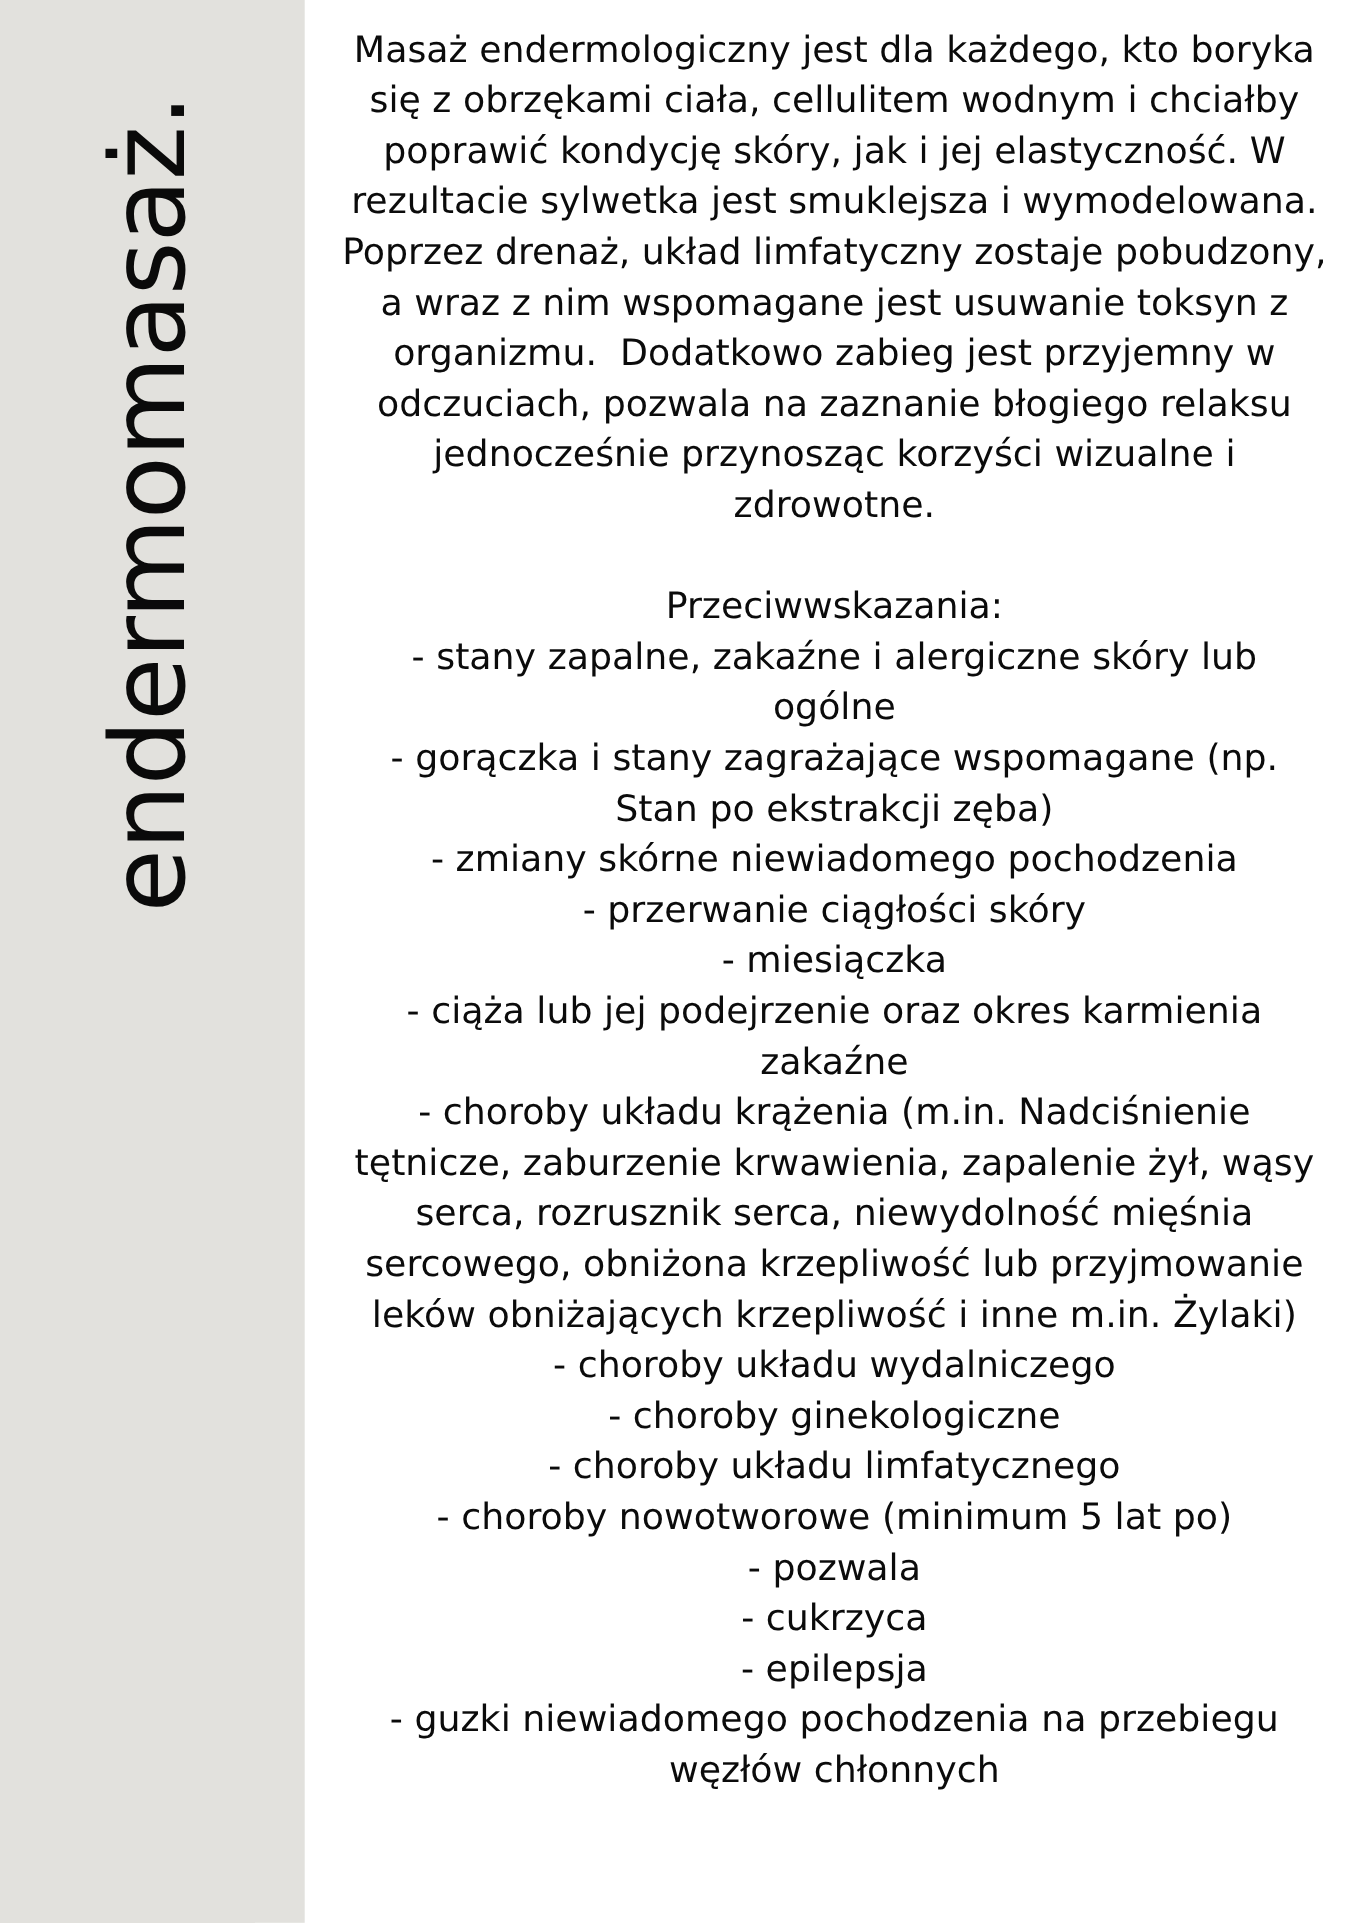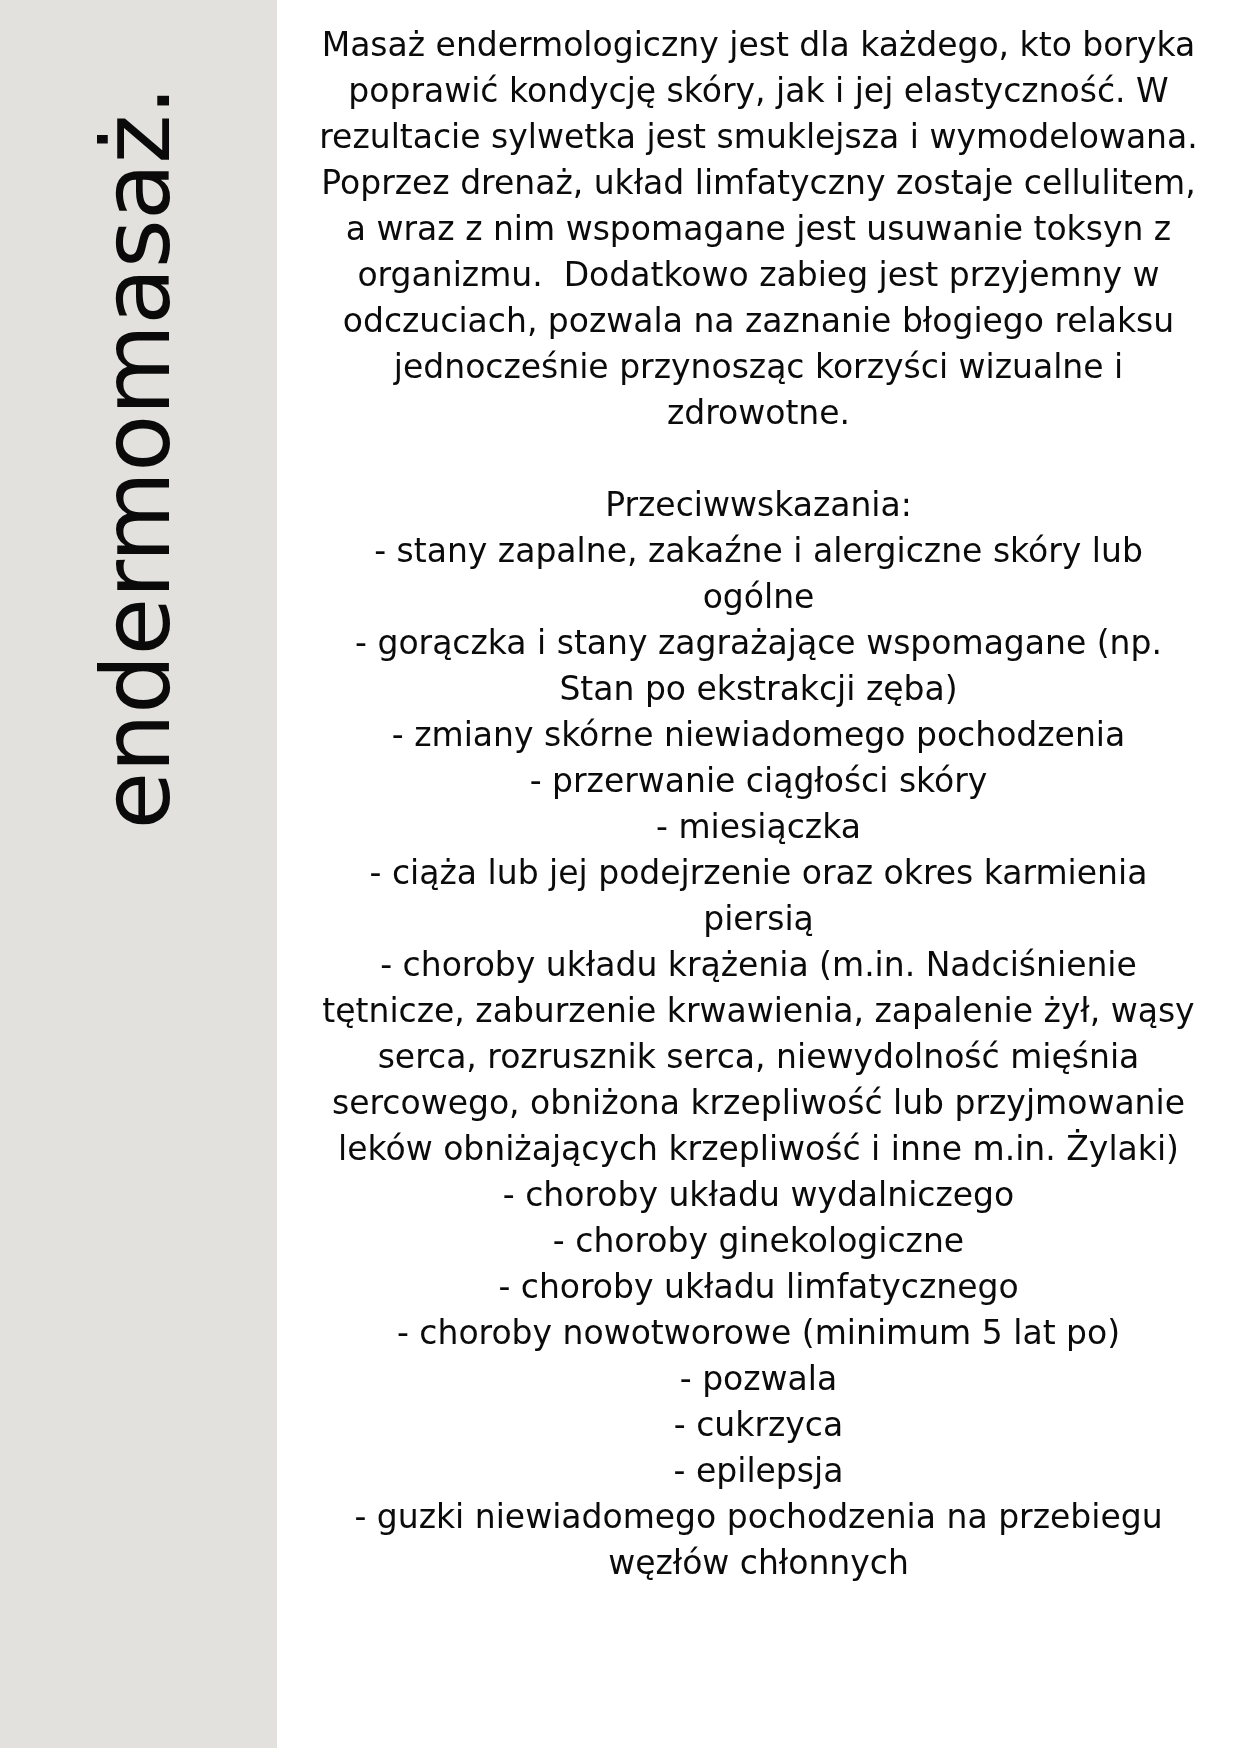--- a/index.html
+++ b/index.html
@@ -51,41 +51,42 @@
 </head>
 <body>
 
 <aside class="sidebar">
   <div class="sidebar-title">endermomasaż.</div>
 </aside>
 
 <main class="content">
   <div id="intro">
       <div class="line">Masaż endermologiczny jest dla każdego, kto boryka</div>
+      <div class="line">się z obrzękami ciała, cellulitem wodnym i chciałby</div>
       <div class="line">poprawić kondycję skóry, jak i jej elastyczność. W</div>
       <div class="line">rezultacie sylwetka jest smuklejsza i wymodelowana.</div>
-      <div class="line">Poprzez drenaż, układ limfatyczny zostaje cellulitem,</div>
+      <div class="line">Poprzez drenaż, układ limfatyczny zostaje pobudzony,</div>
       <div class="line">a wraz z nim wspomagane jest usuwanie toksyn z</div>
       <div class="line">organizmu.  Dodatkowo zabieg jest przyjemny w</div>
       <div class="line">odczuciach, pozwala na zaznanie błogiego relaksu</div>
       <div class="line">jednocześnie przynosząc korzyści wizualne i</div>
       <div class="line">zdrowotne.</div>
     </div>
   <div class="spacer"></div>
   <div class="line">Przeciwwskazania:</div>
   <div id="contra">
       <div class="line">- stany zapalne, zakaźne i alergiczne skóry lub</div>
       <div class="line">ogólne</div>
       <div class="line">- gorączka i stany zagrażające wspomagane (np.</div>
       <div class="line">Stan po ekstrakcji zęba)</div>
       <div class="line">- zmiany skórne niewiadomego pochodzenia</div>
       <div class="line">- przerwanie ciągłości skóry</div>
       <div class="line">- miesiączka</div>
       <div class="line">- ciąża lub jej podejrzenie oraz okres karmienia</div>
-      <div class="line">piersią</div>
+      <div class="line">zakaźne</div>
       <div class="line">- choroby układu krążenia (m.in. Nadciśnienie</div>
       <div class="line">tętnicze, zaburzenie krwawienia, zapalenie żył, wąsy</div>
       <div class="line">serca, rozrusznik serca, niewydolność mięśnia</div>
       <div class="line">sercowego, obniżona krzepliwość lub przyjmowanie</div>
       <div class="line">leków obniżających krzepliwość i inne m.in. Żylaki)</div>
       <div class="line">- choroby układu wydalniczego</div>
       <div class="line">- choroby ginekologiczne</div>
       <div class="line">- choroby układu limfatycznego</div>
       <div class="line">- choroby nowotworowe (minimum 5 lat po)</div>
       <div class="line">- pozwala</div>

